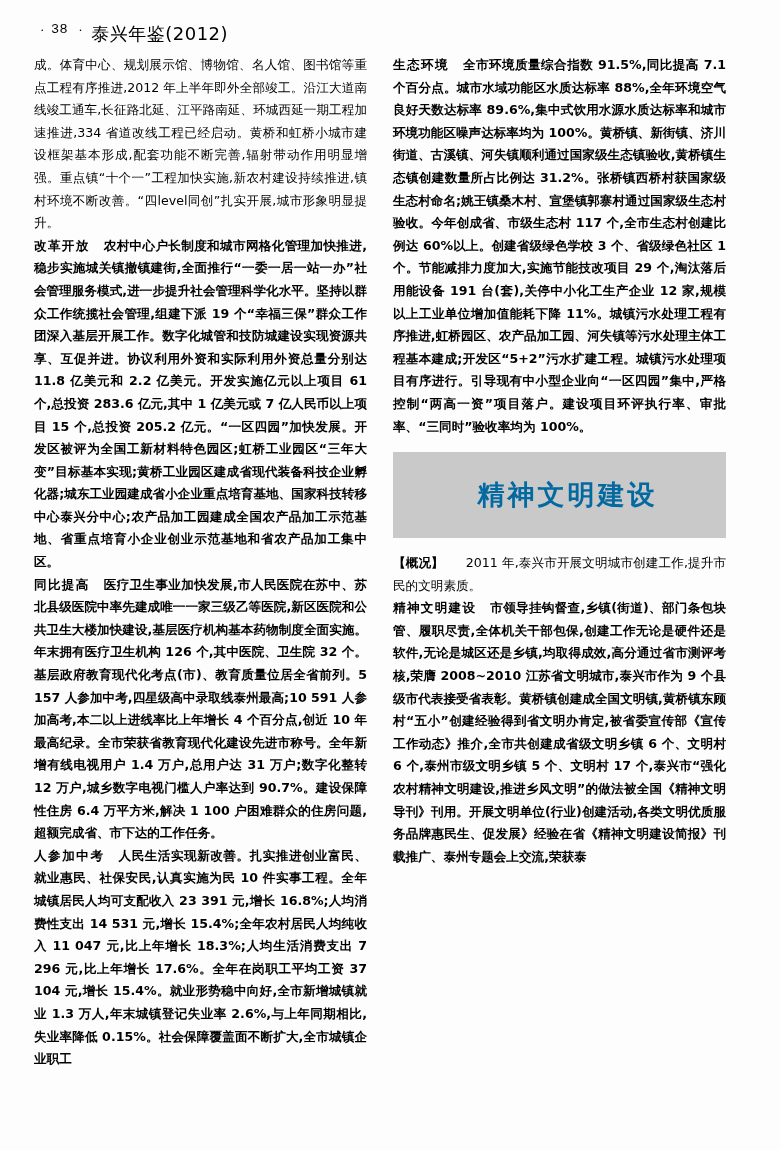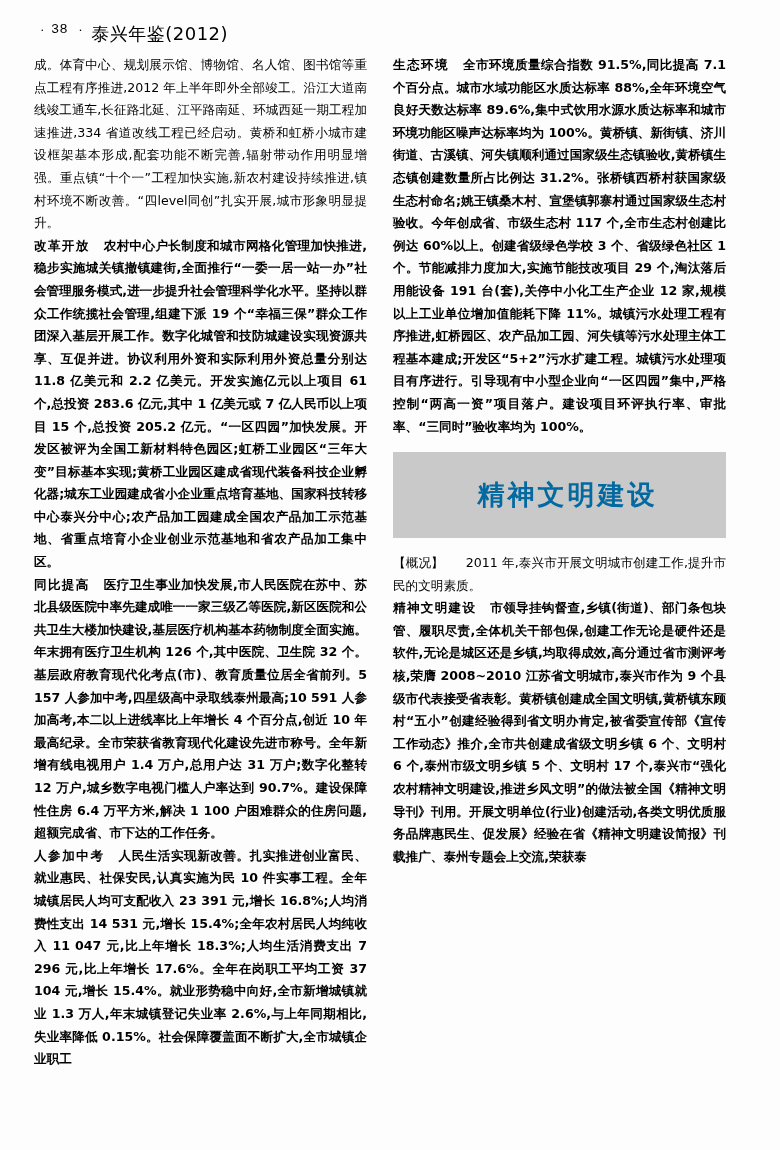--- a/index.html
+++ b/index.html
@@ -93,21 +93,21 @@
     font-weight: bold;
     font-size: 27px;
     letter-spacing: 3px;
     color: #0369a1;
     margin-left: 16px;
   }
   .gaikuang-line {
     text-indent: 0;
   }
   .gaikuang-tag {
-    font-weight: normal;
+    font-weight: bold;
   }
   .gaikuang-gap {
     display: inline-block;
     width: 22px;
   }
 </style>
 </head>
 <body>
 
 <div class="page">

